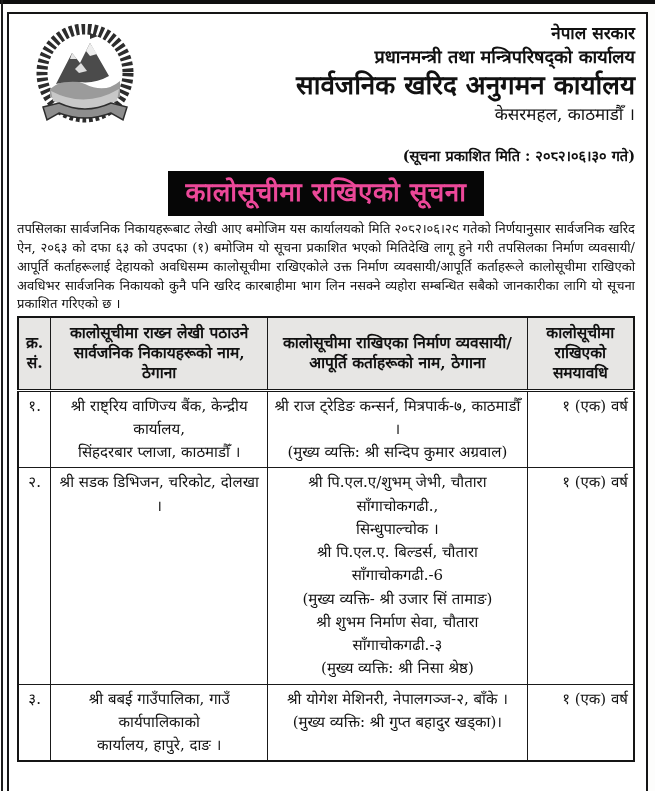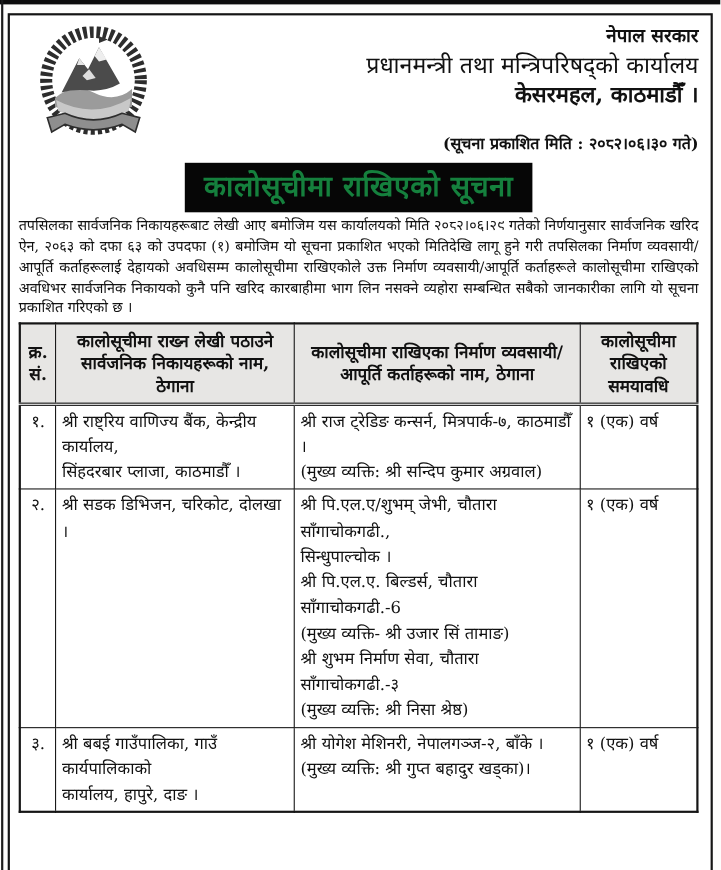--- a/index.html
+++ b/index.html
@@ -24,28 +24,28 @@
     width: 641px; min-height: 860px;
     border: 2px solid #151515;
     box-sizing: border-box;
     padding: 8px 11px 0 8px;
     background: #fff;
   }
   
   .header { position: relative; text-align: right; min-height: 120px; }
   .emblem { position: absolute; left: 18px; top: 2px; width: 100px; height: 110px; }
   .h-gov   { font-size: 17px; font-weight: bold; line-height: 1.35; }
-  .h-pmo   { font-size: 21px; font-weight: normal; line-height: 1.35; }
+  .h-pmo   { font-size: 18px; font-weight: bold; line-height: 1.35; }
   .h-ppmo  { font-size: 26px; font-weight: bold; line-height: 1.3; }
-  .h-addr  { font-size: 20px; font-weight: bold; line-height: 1.35; }
+  .h-addr  { font-size: 17px; font-weight: normal; line-height: 1.35; }
   .h-date  { font-size: 14.5px; font-weight: bold; margin-top: 19px; }
   
   .title-wrap { text-align: center; margin: 6px 0 4px; }
   .title {
-    display: inline-block; background: #060606; color: #15803d;
+    display: inline-block; background: #060606; color: #ec4899;
     font-size: 26px; font-weight: bold;
     padding: 2px 18px 7px; letter-spacing: 0.5px;
   }
   
   .notice-body {
     font-size: 13px; line-height: 1.45; text-align: justify;
     margin: 4px 0 2px;
   }
   .details-label { font-weight: bold; font-size: 17px; margin: 2px 0 5px; }
   
@@ -61,22 +61,22 @@
     background: #e7e6e4; font-weight: bold; text-align: center;
     font-size: 15.5px; line-height: 1.3; padding: 5px 4px;
     border-bottom: 3px double #151515;
     vertical-align: middle;
   }
   col.c-sn  { width: 33px; }
   col.c-pe  { width: 222px; }
   col.c-bl  { width: 266px; }
   col.c-dur { width: 108px; }
   td.sn  { text-align: center; }
-  td.dur { text-align: left; }
-  td.multiline, th.multiline { white-space: pre-line; line-height: 1.55; }
+  td.dur { text-align: right; }
+  td.multiline, th.multiline { white-space: pre-line; line-height: 1.55; text-align: center; }
   td.pe, td.bl { line-height: 1.55; }
 </style>
 </head>
 <body>
 
 <div class="scan-topbar"></div>
 <div class="scan-leftline"></div>
 
 <div class="page">
 
@@ -88,20 +88,21 @@
       <path d="M21 59 L37 28 L45 38 L55 18 L74 51 Q60 59 44 57 Q31 56 21 59 Z" fill="#4b4b4b"></path>
       <path d="M51 26 L55 18 L62 29 L55 31 Z" fill="#eeeeee"></path>
       <path d="M35 34 L37 28 L42 34 Z" fill="#e6e6e6"></path>
       <path d="M40 44 L46 38 L52 46 L44 48 Z" fill="#dddddd"></path>
       <path d="M55 18 L55 8 L63 11 L55 14 Z" fill="#333333"></path>
       <path d="M16 66 Q50 84 84 64 L82 76 Q50 91 18 76 Z" fill="#c8c8c8"></path>
       <path d="M8 82 L24 78 Q50 90 76 78 L92 82 L88 95 L76 88 Q50 98 24 88 L12 95 Z" fill="#8e8e8e" stroke="#2d2d2d" stroke-width="1.5"></path>
     </svg>
     <div class="h-gov">नेपाल सरकार</div>
     <div class="h-pmo">प्रधानमन्त्री तथा मन्त्रिपरिषद्को कार्यालय</div>
+    <div class="h-ppmo">सार्वजनिक खरिद अनुगमन कार्यालय</div>
     <div class="h-addr">केसरमहल, काठमाडौँ ।</div>
     <div class="h-date">(सूचना प्रकाशित मिति : २०८२।०६।३० गते)</div>
   </div>
 
   <div class="title-wrap">
     <span class="title">कालोसूचीमा राखिएको सूचना</span>
   </div>
 
   <p class="notice-body">तपसिलका सार्वजनिक निकायहरूबाट लेखी आए बमोजिम यस कार्यालयको मिति २०८२।०६।२९ गतेको निर्णयानुसार सार्वजनिक खरिद ऐन, २०६३ को दफा ६३ को उपदफा (१) बमोजिम यो सूचना प्रकाशित भएको मितिदेखि लागू हुने गरी तपसिलका निर्माण व्यवसायी/आपूर्ति कर्ताहरूलाई देहायको अवधिसम्म कालोसूचीमा राखिएकोले उक्त निर्माण व्यवसायी/आपूर्ति कर्ताहरूले कालोसूचीमा राखिएको अवधिभर सार्वजनिक निकायको कुनै पनि खरिद कारबाहीमा भाग लिन नसक्ने व्यहोरा सम्बन्धित सबैको जानकारीका लागि यो सूचना प्रकाशित गरिएको छ ।</p>
 

